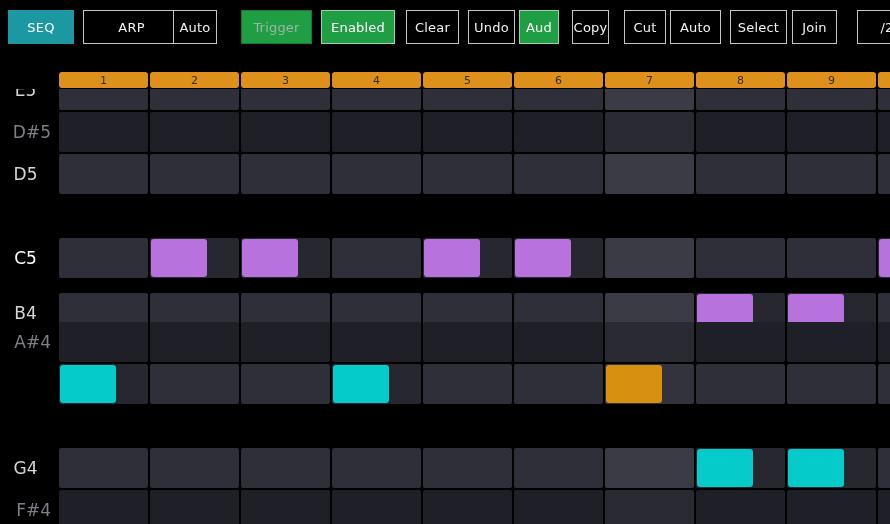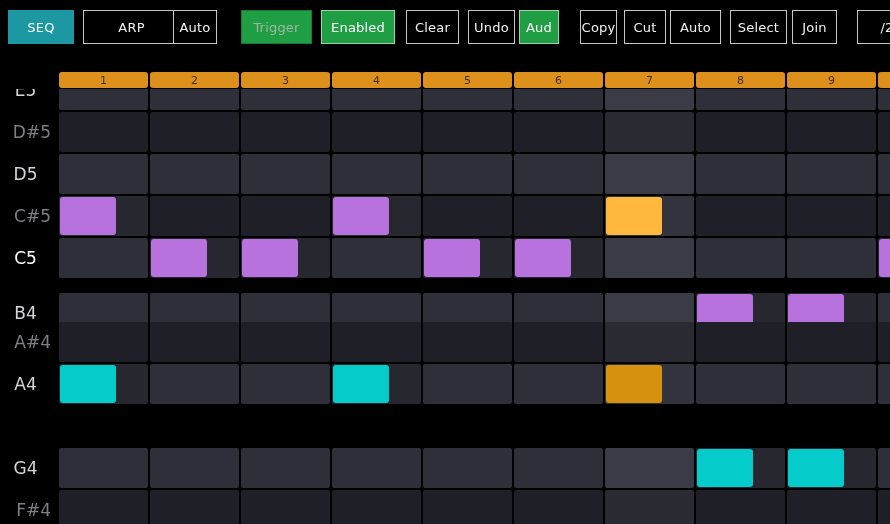--- a/index.html
+++ b/index.html
@@ -48,21 +48,21 @@
 
 <div id="toolbar">
     <div class="tb-btn teal" style="left: 8px; width: 66px;">SEQ</div>
     <div class="tb-btn dark" style="left: 83px; width: 97px;">ARP</div>
     <div class="tb-btn dark" style="left: 173px; width: 44px;">Auto</div>
     <div class="tb-btn green-muted" style="left: 241px; width: 71px;">Trigger</div>
     <div class="tb-btn green" style="left: 321px; width: 74px;">Enabled</div>
     <div class="tb-btn dark" style="left: 406px; width: 53px;">Clear</div>
     <div class="tb-btn dark" style="left: 468px; width: 47px;">Undo</div>
     <div class="tb-btn green" style="left: 519px; width: 40px;">Aud</div>
-    <div class="tb-btn dark" style="left: 572px; width: 37px; margin-left: 8px;">Copy</div>
+    <div class="tb-btn dark" style="left: 572px; width: 37px;">Copy</div>
     <div class="tb-btn dark" style="left: 624px; width: 42px;">Cut</div>
     <div class="tb-btn dark" style="left: 670px; width: 51px;">Auto</div>
     <div class="tb-btn dark" style="left: 730px; width: 57px;">Select</div>
     <div class="tb-btn dark" style="left: 792px; width: 45px;">Join</div>
     <div class="tb-btn dark" style="left: 857px; width: 60px;">/2</div>
   </div>
 <div id="stepHeader">
     <div class="step-cell" style="left: 59px;">1</div>
     <div class="step-cell" style="left: 150px;">2</div>
     <div class="step-cell" style="left: 241px;">3</div>
@@ -107,39 +107,20 @@
       <div class="cell natural" style="left: 150px;"></div>
       <div class="cell natural" style="left: 241px;"></div>
       <div class="cell natural" style="left: 332px;"></div>
       <div class="cell natural" style="left: 423px;"></div>
       <div class="cell natural" style="left: 514px;"></div>
       <div class="cell natural active" style="left: 605px;"></div>
       <div class="cell natural" style="left: 696px;"></div>
       <div class="cell natural" style="left: 787px;"></div>
       <div class="cell natural" style="left: 878px;"></div>
     </div>
-    <div class="seq-row" style="top: 107px;">
-      <div class="row-label sharp">C#5</div>
-      <div class="cell sharp has-note" style="left: 59px;">
-        <div class="note" style="background: rgb(183, 114, 222);"></div>
-      </div>
-      <div class="cell sharp" style="left: 150px;"></div>
-      <div class="cell sharp" style="left: 241px;"></div>
-      <div class="cell sharp has-note" style="left: 332px;">
-        <div class="note" style="background: rgb(183, 114, 222);"></div>
-      </div>
-      <div class="cell sharp" style="left: 423px;"></div>
-      <div class="cell sharp" style="left: 514px;"></div>
-      <div class="cell sharp active has-note" style="left: 605px;">
-        <div class="note" style="background: rgb(255, 183, 62);"></div>
-      </div>
-      <div class="cell sharp" style="left: 696px;"></div>
-      <div class="cell sharp" style="left: 787px;"></div>
-      <div class="cell sharp" style="left: 878px;"></div>
-    </div>
     <div class="seq-row" style="top: 149px;">
       <div class="row-label natural root">C5</div>
       <div class="cell natural" style="left: 59px;"></div>
       <div class="cell natural has-note" style="left: 150px;">
         <div class="note" style="background: rgb(183, 114, 222);"></div>
       </div>
       <div class="cell natural has-note" style="left: 241px;">
         <div class="note" style="background: rgb(183, 114, 222);"></div>
       </div>
       <div class="cell natural" style="left: 332px;"></div>
@@ -180,21 +161,20 @@
       <div class="cell sharp" style="left: 241px;"></div>
       <div class="cell sharp" style="left: 332px;"></div>
       <div class="cell sharp" style="left: 423px;"></div>
       <div class="cell sharp" style="left: 514px;"></div>
       <div class="cell sharp active" style="left: 605px;"></div>
       <div class="cell sharp" style="left: 696px;"></div>
       <div class="cell sharp" style="left: 787px;"></div>
       <div class="cell sharp" style="left: 878px;"></div>
     </div>
     <div class="seq-row" style="top: 275px;">
-      <div class="row-label natural">A4</div>
       <div class="cell natural has-note" style="left: 59px;">
         <div class="note" style="background: rgb(6, 203, 203);"></div>
       </div>
       <div class="cell natural" style="left: 150px;"></div>
       <div class="cell natural" style="left: 241px;"></div>
       <div class="cell natural has-note" style="left: 332px;">
         <div class="note" style="background: rgb(6, 203, 203);"></div>
       </div>
       <div class="cell natural" style="left: 423px;"></div>
       <div class="cell natural" style="left: 514px;"></div>

